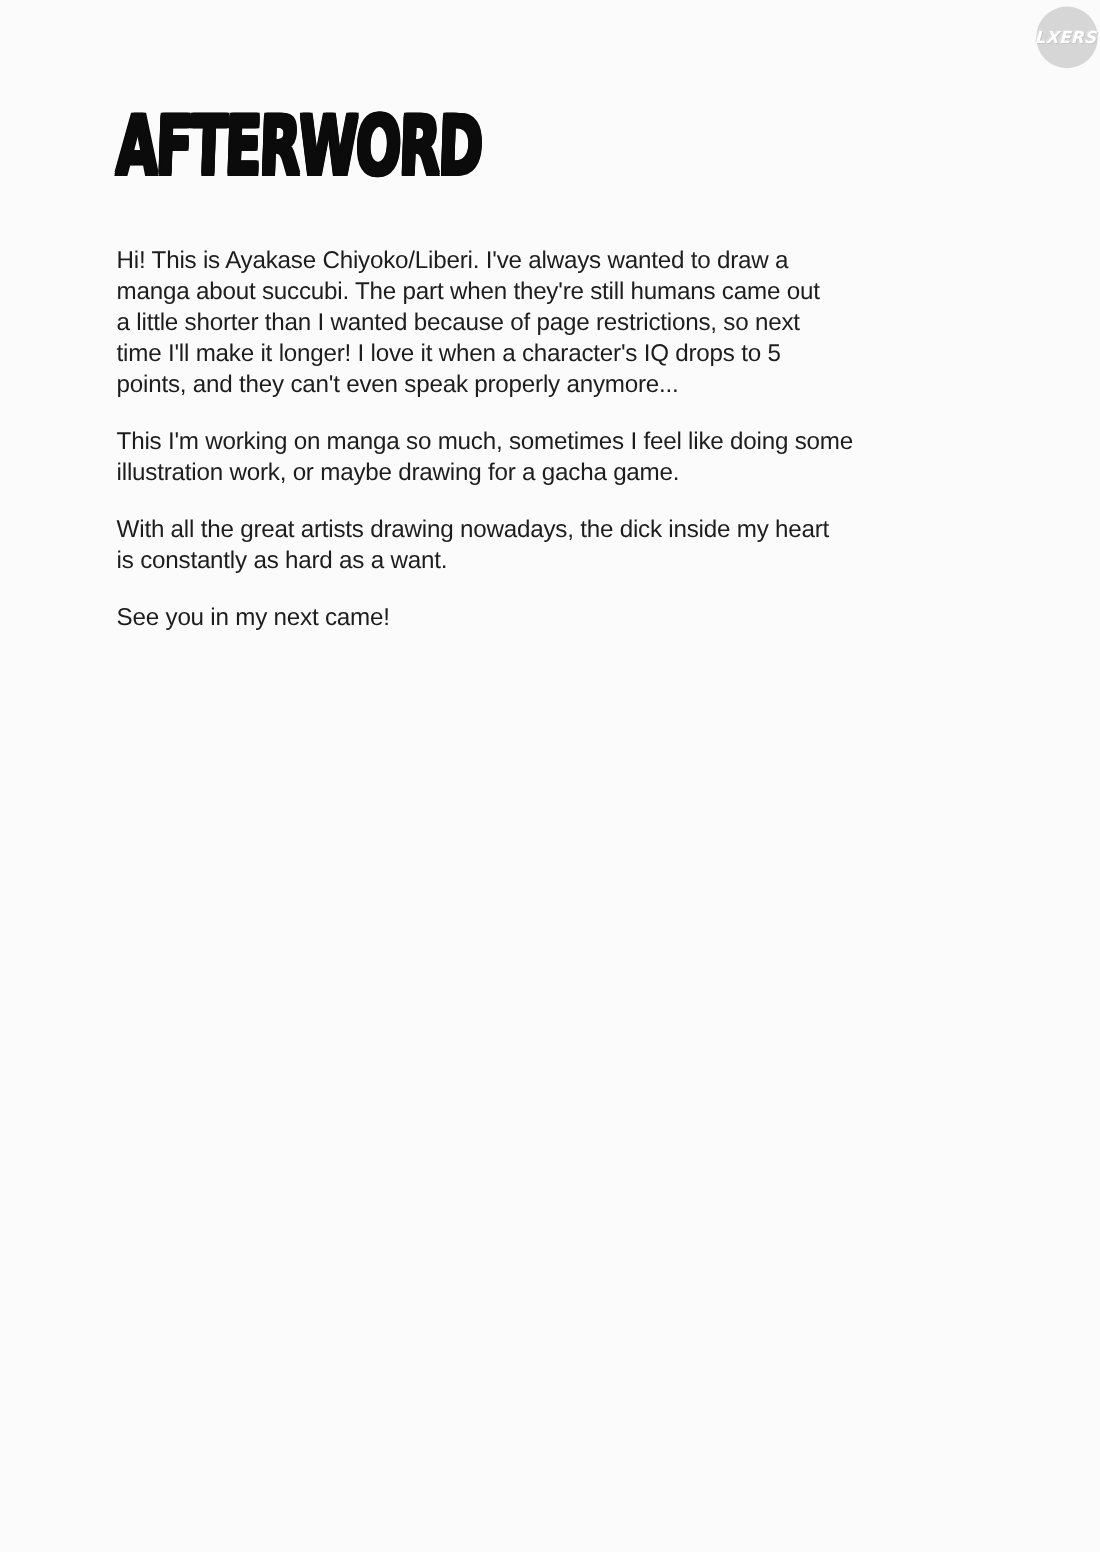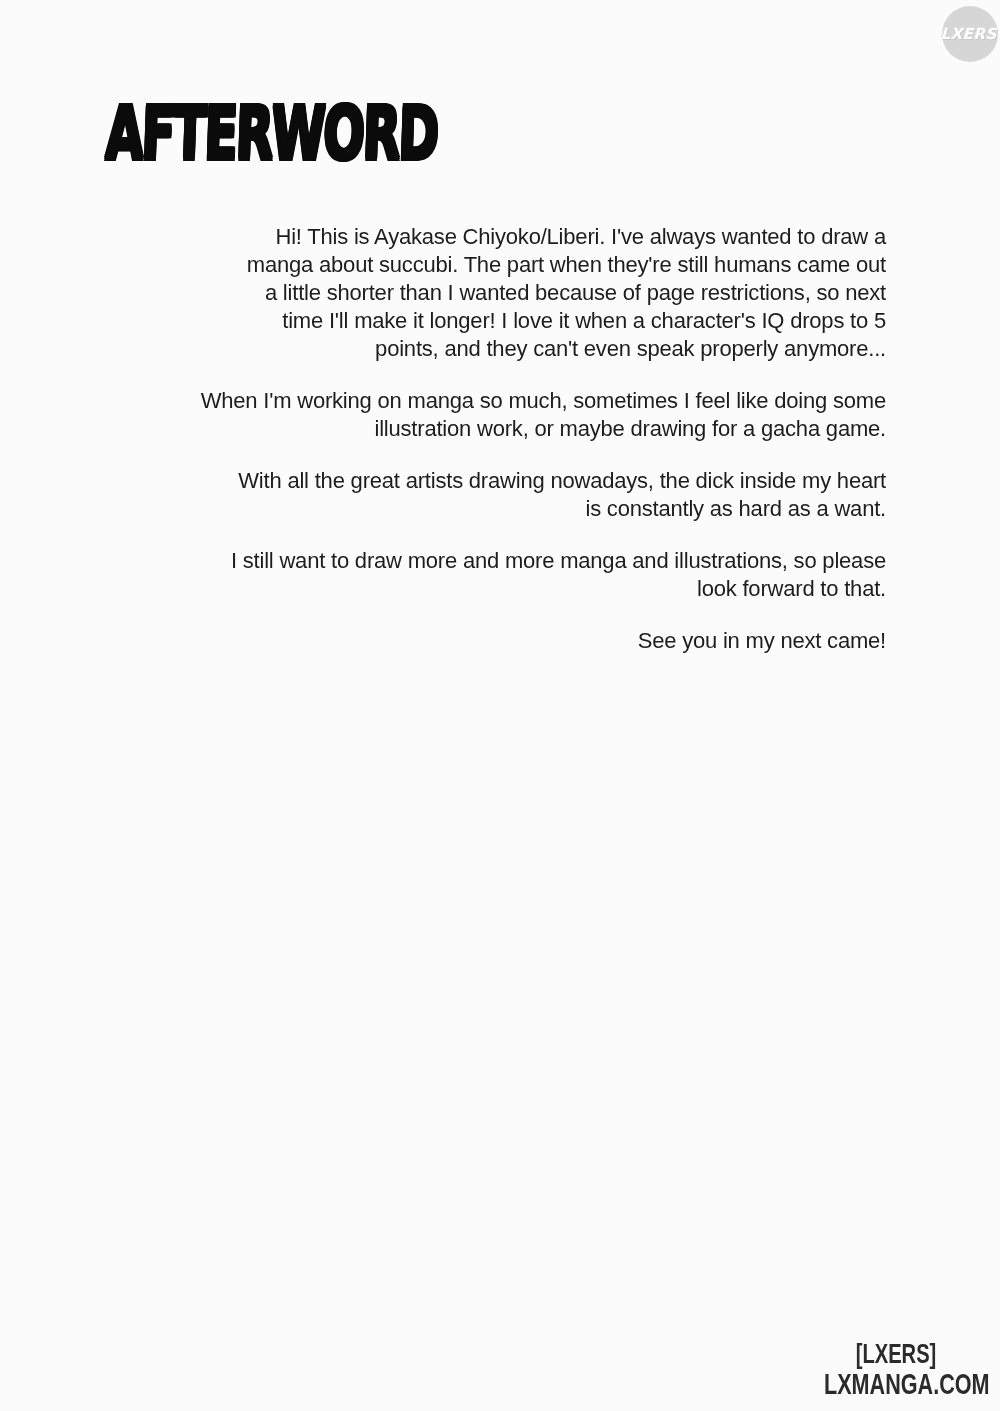--- a/index.html
+++ b/index.html
@@ -72,21 +72,20 @@
     top: 223px;
     width: 780px;
     color: #1d1d1d;
   }
   .para {
     margin: 0 0 24px 0;
     font-size: 22px;
     line-height: 28px;
     letter-spacing: -0.2px;
     white-space: pre-line;
-    text-align: right;
   }
 
   
   .footer {
     position: absolute;
     right: 4px;
     bottom: 12px;
     width: 200px;
     text-align: center;
     color: #2b2b2b;
@@ -120,27 +119,21 @@
   </div>
 
   <h1 class="title">AFTERWORD</h1>
 
   <div class="text-block">
     <p class="para">Hi! This is Ayakase Chiyoko/Liberi. I've always wanted to draw a
 manga about succubi. The part when they're still humans came out
 a little shorter than I wanted because of page restrictions, so next
 time I'll make it longer! I love it when a character's IQ drops to 5
 points, and they can't even speak properly anymore...</p>
-    <p class="para">When I'm working on manga so much, sometimes I feel like doing some
+    <p class="para">This I'm working on manga so much, sometimes I feel like doing some
 illustration work, or maybe drawing for a gacha game.</p>
     <p class="para">With all the great artists drawing nowadays, the dick inside my heart
 is constantly as hard as a want.</p>
-    <p class="para">I still want to draw more and more manga and illustrations, so please
-look forward to that.</p>
     <p class="para">See you in my next came!</p>
   </div>
 
-  <div class="footer">
-    <span class="footer-credit">[LXERS]</span>
-    <span class="footer-site">LXMANGA.COM</span>
-  </div>
 
 </div>
 
 </body></html>

